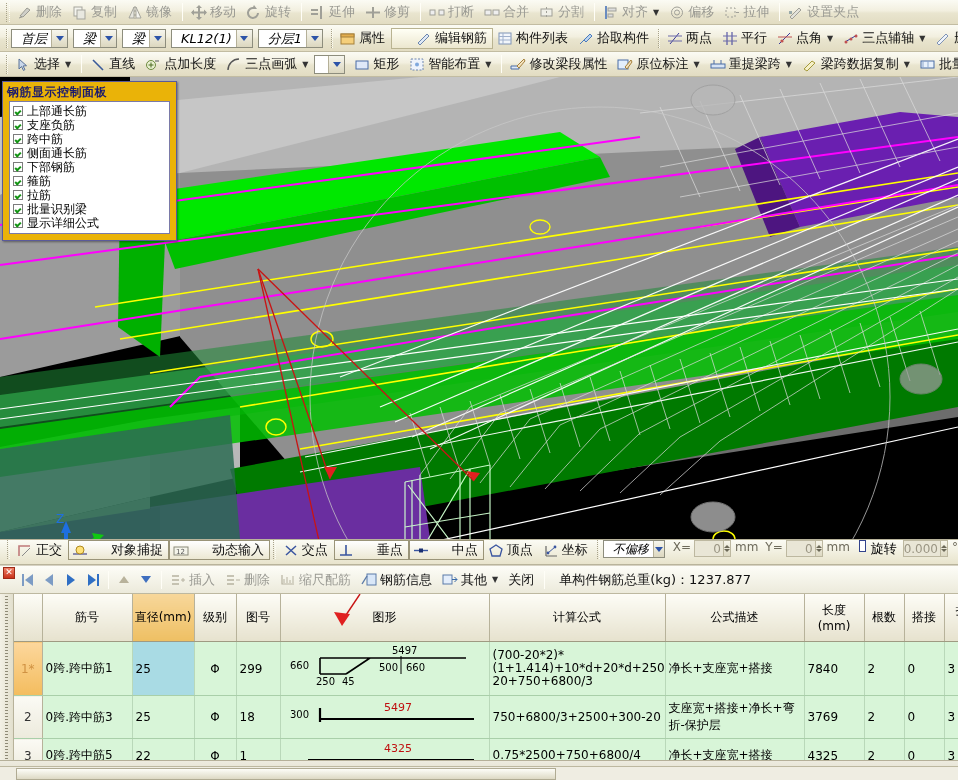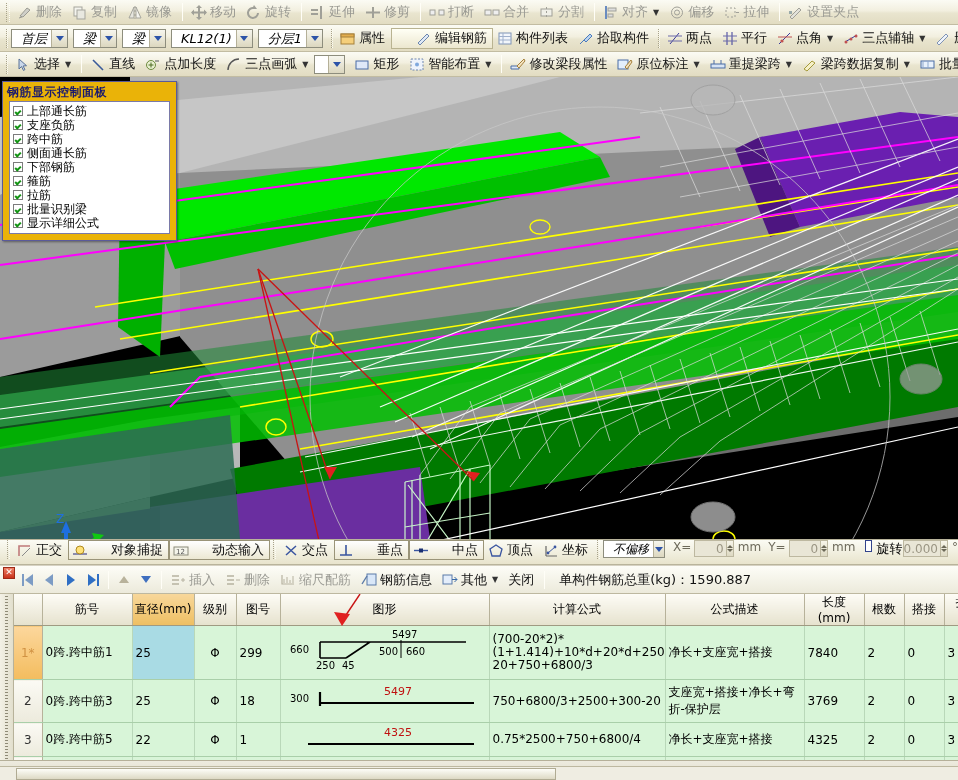--- a/index.html
+++ b/index.html
@@ -174,21 +174,21 @@
   #grid-wrap {
     position: absolute; left: 0; top: 594px; width: 958px; height: 172px;
     background: #fff; overflow: hidden;
   }
   table.grid { border-collapse: collapse; table-layout: fixed; width: 975px; }
   table.grid th {
     background: linear-gradient(to bottom,#fdfcf6,#e6e2ce);
     border-right: 1px solid #b7b29a;
     border-bottom: 1px solid #9f9a82;
     font-size: 12px; font-weight: normal; color: #000;
-    height: 22px; padding: 0 2px; text-align: center;
+    height: 22px; padding: 8px 2px; text-align: center;
   }
   table.grid th.hl {
     background: linear-gradient(to bottom,#f7d79a,#eebf63);
   }
   table.grid td {
     border-right: 1px solid #b9d8b9;
     border-bottom: 1px solid #a9cfa9;
     background: #d8f5d8;
     font-size: 12px; color: #000;
     padding: 2px 3px; vertical-align: middle;
@@ -863,21 +863,21 @@
     <span class="lbl-dim" style="margin:0 4px">mm</span>
     <span class="lbl-dim" style="margin:0 3px">Y=</span>
     <span class="num-field">0</span>
     <span class="spin">
         <i class="u"></i>
         <i class="d"></i>
       </span>
     <span class="lbl-dim" style="margin:0 4px">mm</span>
     <span class="chk-sq" style="margin:0 5px"></span>
     <span style="font-size:13px">旋转</span>
-    <span class="num-field" style="width:68px;">0.000</span>
+    <span class="num-field" style="width:68px;margin-left:6px">0.000</span>
     <span class="spin">
         <i class="u"></i>
         <i class="d"></i>
       </span>
     <span class="lbl-dim" style="margin-left:4px">°</span>
   </div>
 
   <div id="rebar-tb">
     <div style="width:14px;height:28px;position:relative">
       <div class="colclose">✕</div>
@@ -952,21 +952,21 @@
           </svg>
       </span>
       <span>其他</span>
       <span class="caret">▼</span>
     </div>
     <div class="tb-item">
       <span>关闭</span>
     </div>
     <div class="sep"></div>
     <span class="total-txt">单构件钢筋总重(kg)：</span>
-    <span class="total-txt" style="margin-left:0">1590.887</span>
+    <span class="total-txt" style="margin-left:0">1237.877</span>
   </div>
 
   <div id="grid-wrap">
     <div class="gutter">
         <span class="dots"></span>
       </div>
     <table class="grid" style="margin-left:14px;width:961px">
       <colgroup>
         <col style="width:28px">
           <col style="width:90px">

